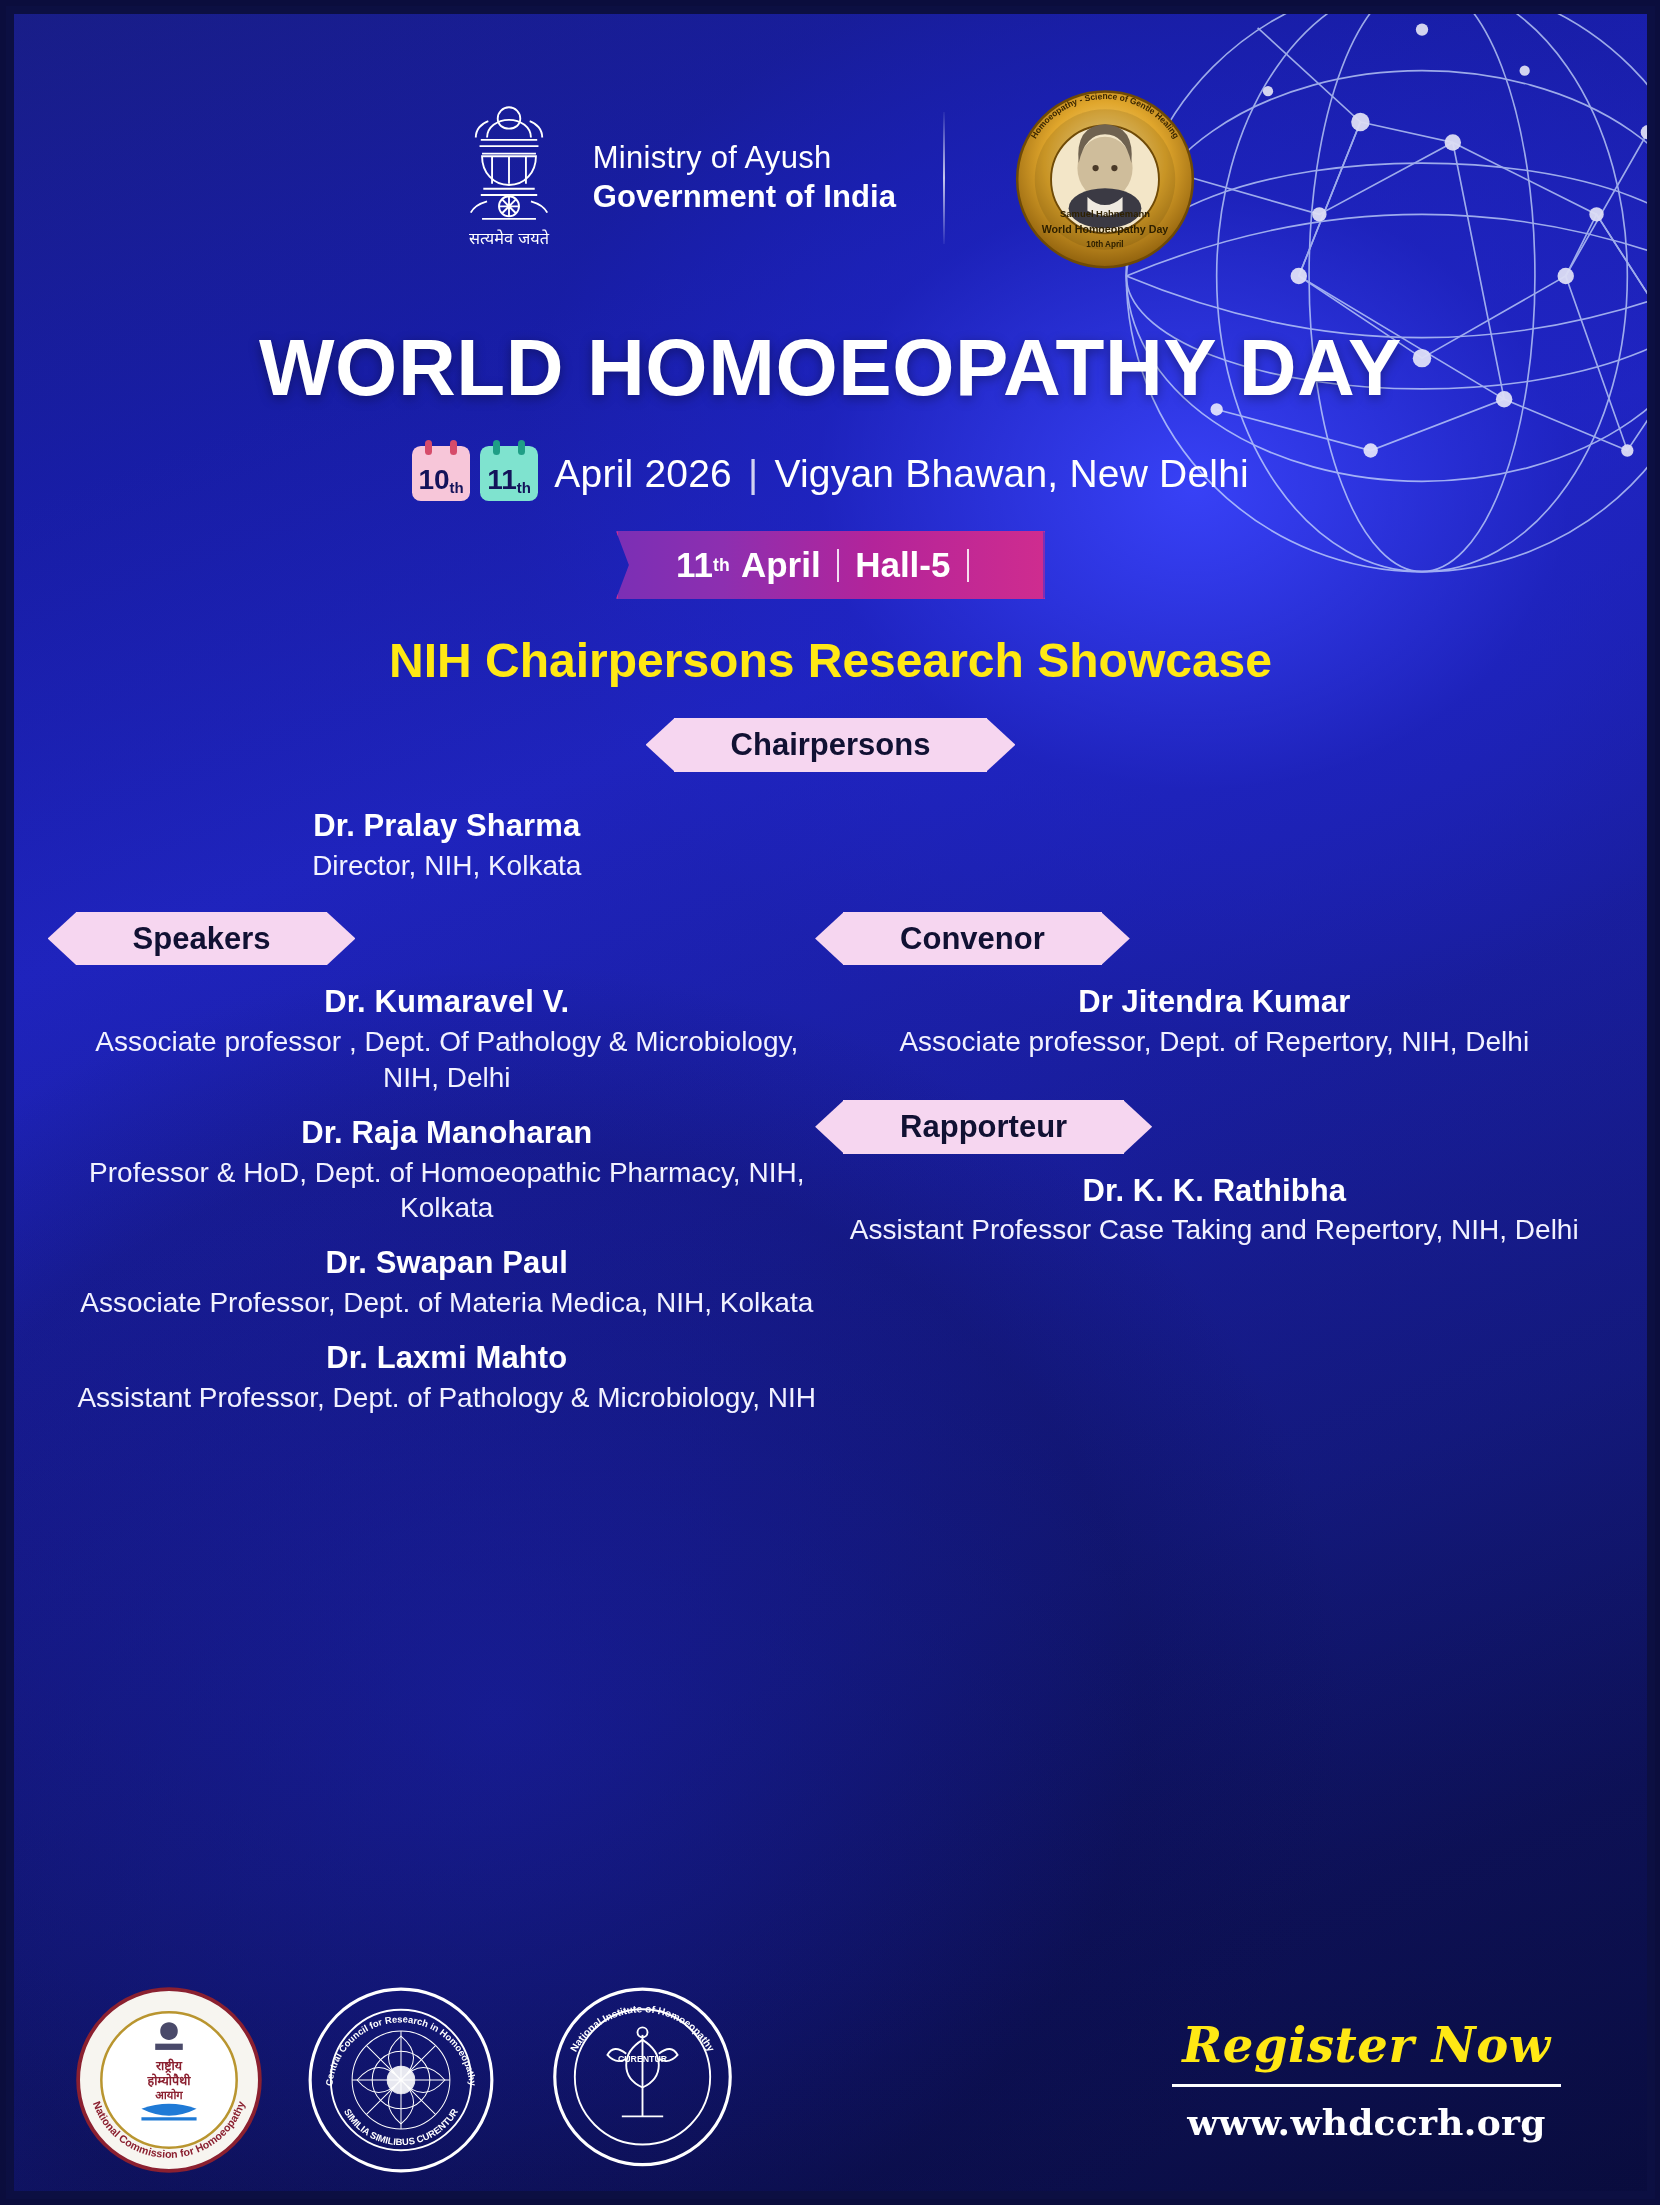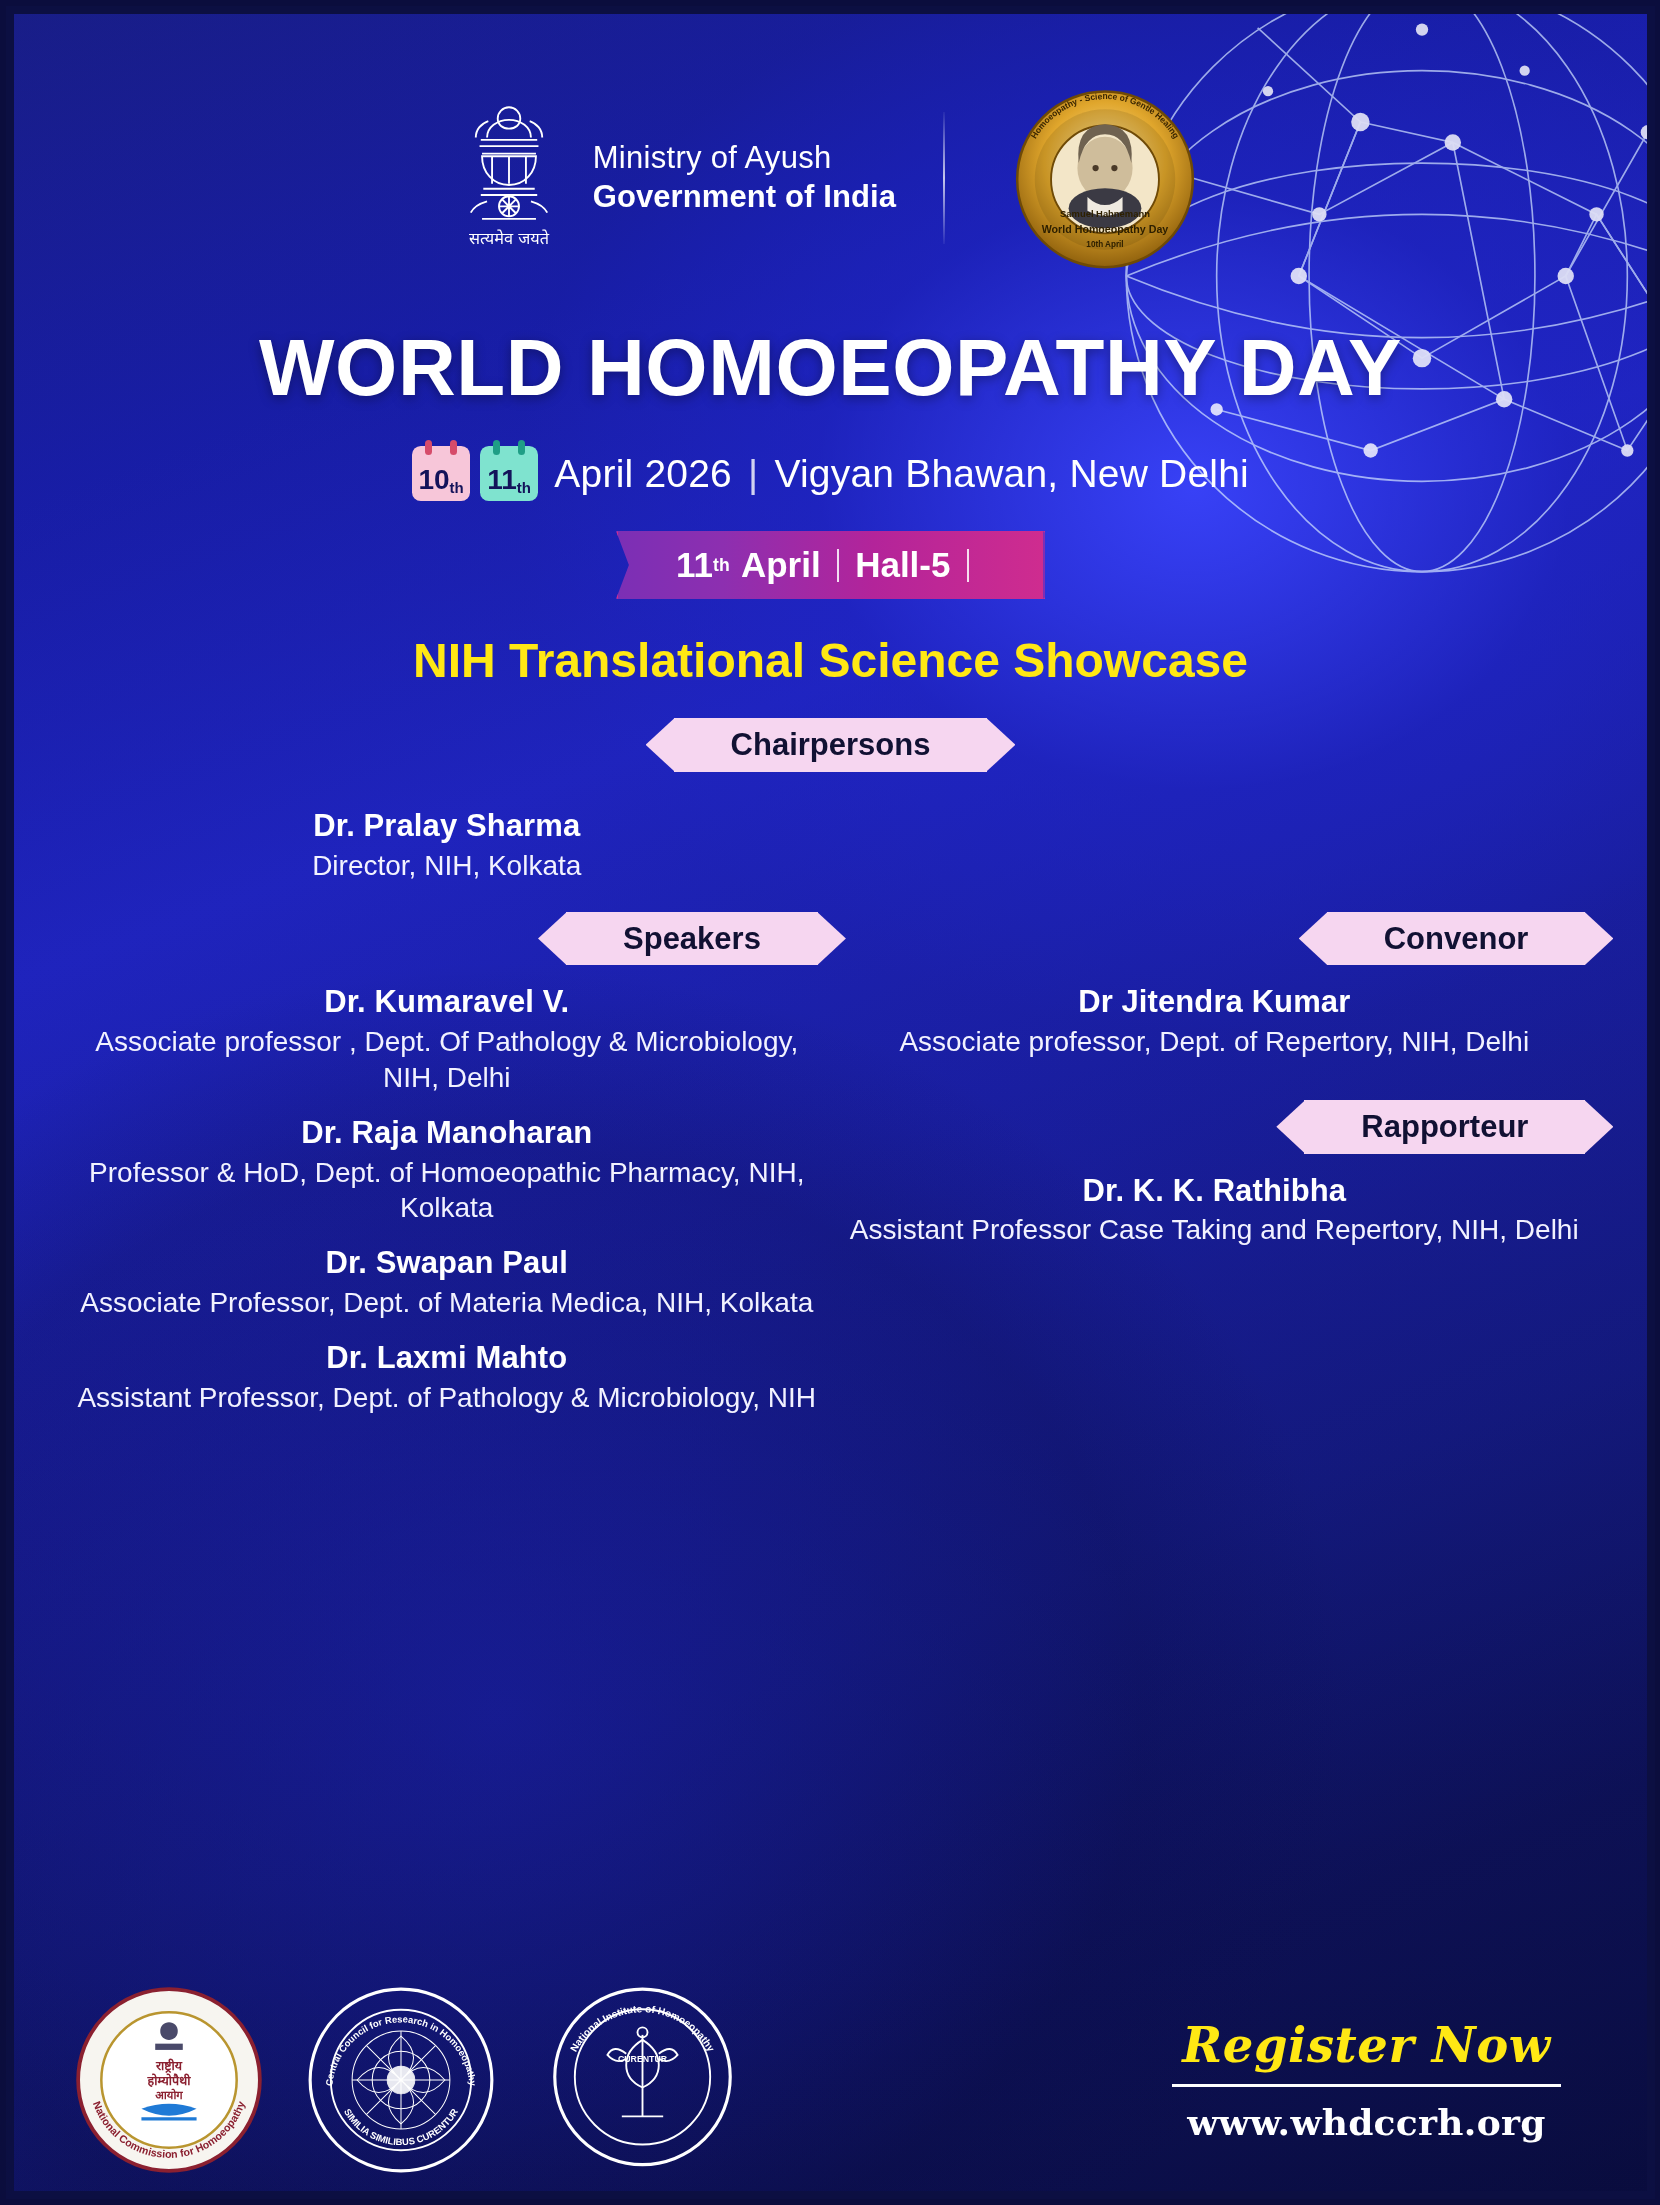--- a/index.html
+++ b/index.html
@@ -211,21 +211,21 @@
     content: "";
     position: absolute;
     top: 0;
     width: 29px;
     height: 100%;
     background: #f6d6f0;
   }
   .chip::before { left: -28px; clip-path: polygon(100% 0, 100% 100%, 0 50%); }
   .chip::after { right: -28px; clip-path: polygon(0 0, 0 100%, 100% 50%); }
 
-  .chip-row { display: flex; justify-content: flex-end; }
+  .chip-row { display: flex; justify-content: flex-start; }
 
   .columns {
     position: relative;
     z-index: 5;
     display: flex;
     margin-top: 30px;
     padding: 0 57px;
     box-sizing: border-box;
   }
   .col { width: 50%; box-sizing: border-box; padding: 0 12.6px; }
@@ -422,21 +422,21 @@
       <span>11</span>
         <sup>th</sup>
       <span style="display:inline-block;width:11.3px"></span>
       <span>April</span>
       <span class="vbar"></span>
       <span>Hall-5</span>
       <span class="vbar"></span>
     </div>
   </div>
 
-  <div class="session-title">NIH Translational Science Showcase</div>
+  <div class="session-title">NIH Chairpersons Research Showcase</div>
 
   <div class="chairpersons-chip-row">
     <div class="chip">Chairpersons</div>
   </div>
 
   <div class="columns" style="margin-top:17.6px">
     <div class="col">
       <div class="person">
         <div class="name">Dr. Pralay Sharma</div>
         <div class="role">Director, NIH, Kolkata</div>

